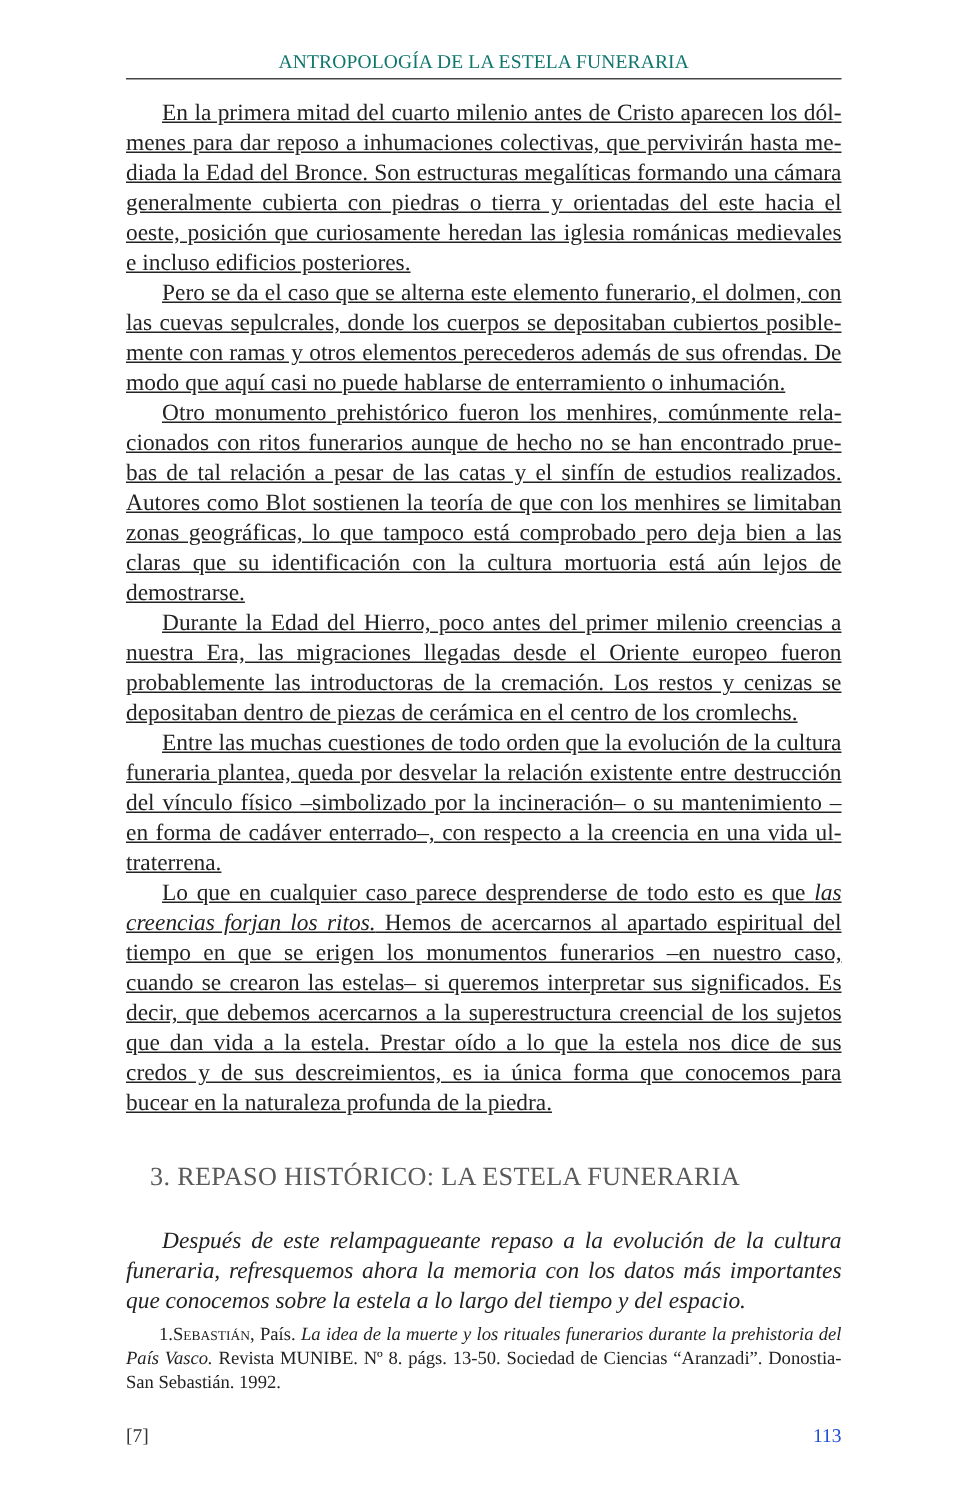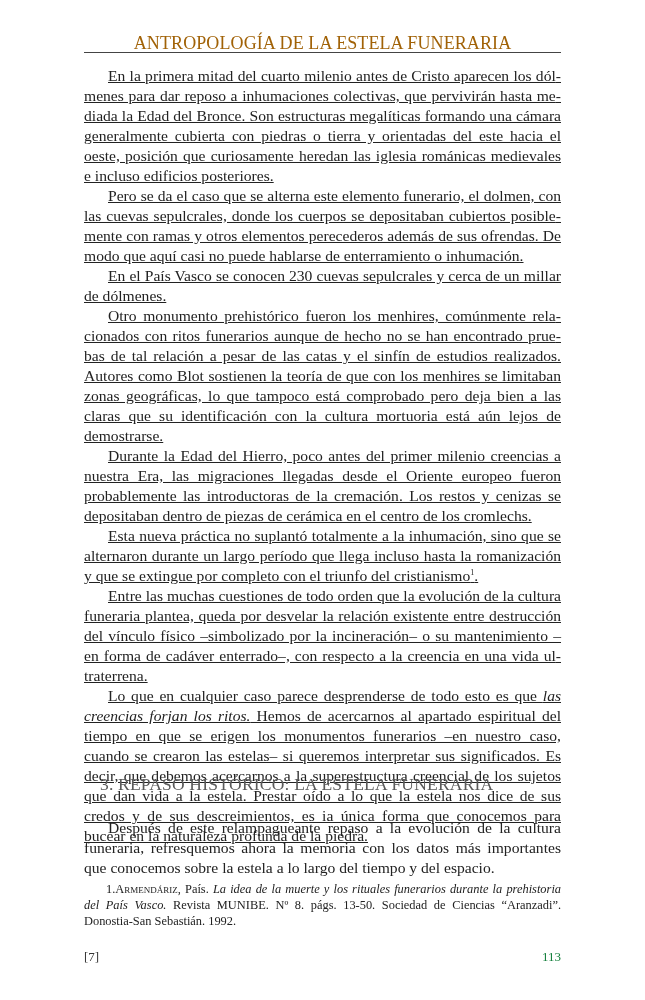--- a/index.html
+++ b/index.html
@@ -1,54 +1,52 @@
 <!DOCTYPE html>
 <html><head>
 <meta charset="utf-8">
 <style>
   html, body { margin: 0; padding: 0; background: #ffffff; }
   body { width: 645px; height: 1000px; position: relative; overflow: hidden; font-family: "Liberation Serif", "DejaVu Serif", serif; color: #222; }
   .page { position: absolute; left: 84px; top: 0; width: 477px; }
-  .running-head { position: absolute; left: 0; top: 33px; width: 477px; text-align: center; font-size: 18px; letter-spacing: 0.1px; color: #a16207; }
+  .running-head { position: absolute; left: 0; top: 33px; width: 477px; text-align: center; font-size: 13px; letter-spacing: 0.1px; color: #0f766e; }
   .head-rule { position: absolute; left: 0; top: 52px; width: 477px; height: 0; border-top: 1px solid #444; }
   .body-text { position: absolute; left: 0; top: 66px; width: 477px; font-size: 15.6px; line-height: 20px; text-align: justify; hyphens: manual; }
   .body-text p { margin: 0; text-indent: 24px; text-decoration: underline; }
   .body-text sup { font-size: 8px; line-height: 0; vertical-align: 6px; }
   .section-heading { position: absolute; left: 16px; top: 774px; width: 477px; font-size: 17.5px; color: #5a5a5a; letter-spacing: 0.2px; }
   .section-text { position: absolute; left: 0; top: 818px; width: 477px; font-size: 15.6px; line-height: 20px; text-align: justify; }
-  .section-text p { margin: 0; text-indent: 24px; }
+  .section-text p { margin: 0; text-indent: 24px; font-style: italic; }
   .footnote { position: absolute; left: 0; top: 881px; width: 477px; font-size: 12.4px; line-height: 16px; text-align: justify; }
   .footnote p { margin: 0; text-indent: 22px; }
   .sc { font-variant: small-caps; }
   .folio-left { position: absolute; left: 0; top: 949px; font-size: 13px; color: #333; }
-  .folio-right { position: absolute; right: 0; top: 949px; font-size: 13px; color: #15803d; }
+  .folio-right { position: absolute; right: 0; top: 949px; font-size: 13px; color: #1d4ed8; }
   em { font-style: italic; }
 </style>
 </head>
 <body>
 
 <div class="page">
   <div class="running-head">ANTROPOLOGÍA DE LA ESTELA FUNERARIA</div>
   <div class="head-rule"></div>
 
   <div class="body-text">
     <p>En la primera mitad del cuarto milenio antes de Cristo aparecen los dól­menes para dar reposo a inhumaciones colectivas, que pervivirán hasta me­diada la Edad del Bronce. Son estructuras megalíticas formando una cámara generalmente cubierta con piedras o tierra y orientadas del este hacia el oeste, posición que curiosamente heredan las iglesia románicas medievales e incluso edificios posteriores.</p>
     <p>Pero se da el caso que se alterna este elemento funerario, el dolmen, con las cuevas sepulcrales, donde los cuerpos se depositaban cubiertos posible­mente con ramas y otros elementos perecederos además de sus ofrendas. De modo que aquí casi no puede hablarse de enterramiento o inhumación.</p>
-    <p>En el País Vasco se conocen 230 cuevas sepulcrales y cerca de un millar de dólmenes.</p>
     <p>Otro monumento prehistórico fueron los menhires, comúnmente rela­cionados con ritos funerarios aunque de hecho no se han encontrado prue­bas de tal relación a pesar de las catas y el sinfín de estudios realizados. Auto­res como Blot sostienen la teoría de que con los menhires se limitaban zonas geográficas, lo que tampoco está comprobado pero deja bien a las claras que su identificación con la cultura mortuoria está aún lejos de demostrarse.</p>
     <p>Durante la Edad del Hierro, poco antes del primer milenio creencias a nuestra Era, las migraciones llegadas desde el Oriente europeo fueron proba­blemente las introductoras de la cremación. Los restos y cenizas se deposita­ban dentro de piezas de cerámica en el centro de los cromlechs.</p>
-    <p><span>Esta nueva práctica no suplantó totalmente a la inhumación, sino que se alternaron durante un largo período que llega incluso hasta la romanización y que se extingue por completo con el triunfo del cristianismo</span><sup>1</sup><span>.</span></p>
     <p>Entre las muchas cuestiones de todo orden que la evolución de la cultura funeraria plantea, queda por desvelar la relación existente entre destrucción del vínculo físico –simbolizado por la incineración– o su mantenimiento –en forma de cadáver enterrado–, con respecto a la creencia en una vida ul­traterrena.</p>
     <p><span>Lo que en cualquier caso parece desprenderse de todo esto es que </span><em>las creencias forjan los ritos.</em><span> Hemos de acercarnos al apartado espiritual del tiem­po en que se erigen los monumentos funerarios –en nuestro caso, cuando se crearon las estelas– si queremos interpretar sus significados. Es decir, que de­bemos acercarnos a la superestructura creencial de los sujetos que dan vida a la estela. Prestar oído a lo que la estela nos dice de sus credos y de sus des­creimientos, es ia única forma que conocemos para bucear en la naturaleza profunda de la piedra.</span></p>
   </div>
 
   <div class="section-heading">3. REPASO HISTÓRICO: LA ESTELA FUNERARIA</div>
   <div class="section-text">
     <p>Después de este relampagueante repaso a la evolución de la cultura fune­raria, refresquemos ahora la memoria con los datos más importantes que co­nocemos sobre la estela a lo largo del tiempo y del espacio.</p>
   </div>
 
   <div class="footnote">
-    <p><span>1.</span><span class="sc">Armendáriz</span><span>, País. </span><em>La idea de la muerte y los rituales funerarios durante la prehisto­ria del País Vasco.</em><span> Revista MUNIBE. Nº 8. págs. 13-50. Sociedad de Ciencias “Aranzadi”. Donostia-San Sebastián. 1992.</span></p>
+    <p><span>1.</span><span class="sc">Sebastián</span><span>, País. </span><em>La idea de la muerte y los rituales funerarios durante la prehisto­ria del País Vasco.</em><span> Revista MUNIBE. Nº 8. págs. 13-50. Sociedad de Ciencias “Aranzadi”. Donostia-San Sebastián. 1992.</span></p>
   </div>
 
   <div class="folio-left">[7]</div>
   <div class="folio-right">113</div>
 </div>
 
 </body></html>

